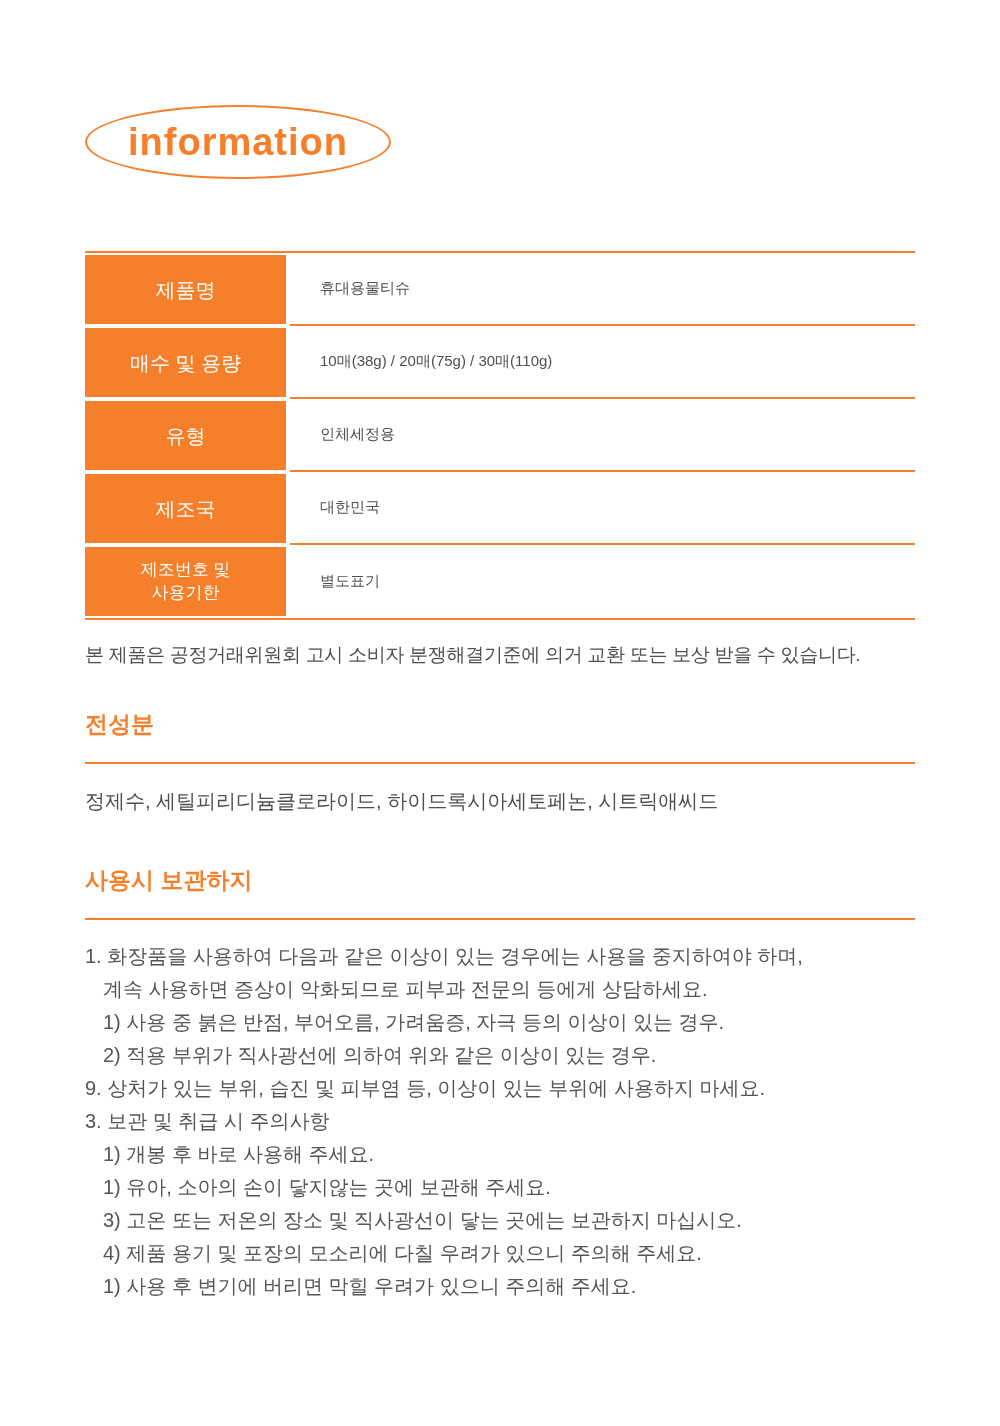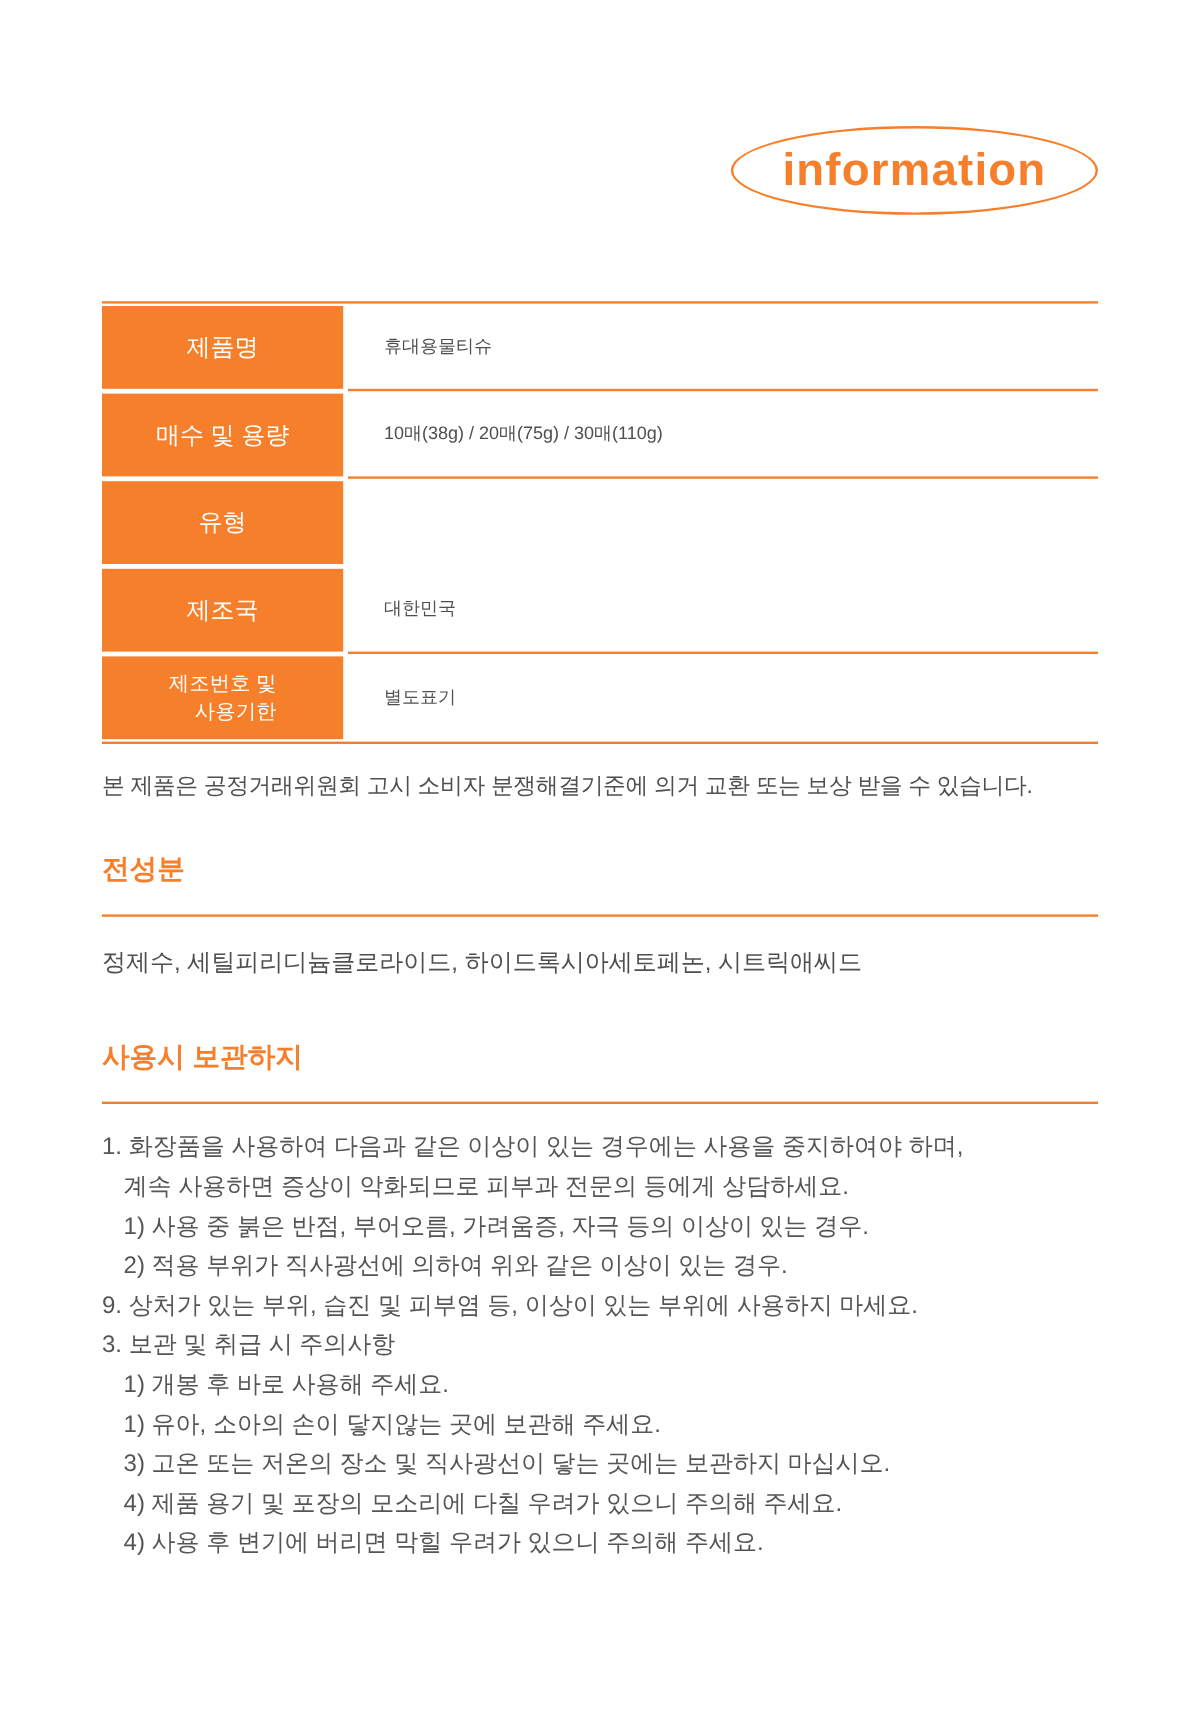--- a/index.html
+++ b/index.html
@@ -5,21 +5,21 @@
   :root { --accent: #f67f2b; --gray: #4f4f4f; }
   * { box-sizing: border-box; }
   html, body { margin: 0; padding: 0; }
   body {
     width: 1000px; min-height: 1426px; background: #ffffff;
     font-family: "Liberation Sans", "DejaVu Sans", sans-serif;
   }
   .page { width: 830px; margin: 0 auto; padding-top: 105px; }
 
   
-  .badge-wrap { display: flex; justify-content: flex-end; }
+  .badge-wrap { display: flex; justify-content: flex-start; }
   .badge {
     width: 306px; height: 74px;
     border: 2px solid var(--accent); border-radius: 50%;
     display: flex; align-items: center; justify-content: center;
     color: var(--accent); font-size: 38px; font-weight: bold; letter-spacing: 1px;
   }
 
   
   .info-table {
     margin-top: 72px;
@@ -27,21 +27,21 @@
     border-bottom: 2px solid var(--accent);
   }
   .trow { display: flex; min-height: 73px; }
   .cell-label {
     width: 201px; margin: 2px 4px 2px 0;
     background: var(--accent); color: #ffffff;
     display: flex; align-items: center; justify-content: center;
     text-align: center; font-size: 20px; line-height: 1.3;
     white-space: pre-line;
   }
-  .trow:last-child .cell-label { font-size: 17px; text-align: right; }
+  .trow:last-child .cell-label { font-size: 17px; }
   .cell-value {
     flex: 1; display: flex; align-items: center;
     padding-left: 30px; font-size: 15px; color: var(--gray);
   }
   .trow:not(:last-child) .cell-value { border-bottom: 2px solid var(--accent); }
 
   .notice { margin-top: 22px; font-size: 19px; color: var(--gray); letter-spacing: -0.3px; }
 
   .section-title { font-size: 23px; font-weight: bold; color: var(--accent); }
   .mt-60 { margin-top: 41px; }
@@ -67,20 +67,21 @@
     <div class="trow">
       <div class="cell-label">제품명</div>
       <div class="cell-value">휴대용물티슈</div>
     </div>
     <div class="trow">
       <div class="cell-label">매수 및 용량</div>
       <div class="cell-value">10매(38g) / 20매(75g) / 30매(110g)</div>
     </div>
     <div class="trow">
       <div class="cell-label">유형</div>
+      <div class="cell-value">인체세정용</div>
     </div>
     <div class="trow">
       <div class="cell-label">제조국</div>
       <div class="cell-value">대한민국</div>
     </div>
     <div class="trow">
       <div class="cell-label">제조번호 및
 사용기한</div>
       <div class="cell-value">별도표기</div>
     </div>
@@ -98,16 +99,16 @@
     <div class="caution-line indent-0">1. 화장품을 사용하여 다음과 같은 이상이 있는 경우에는 사용을 중지하여야 하며,</div>
     <div class="caution-line indent-1">계속 사용하면 증상이 악화되므로 피부과 전문의 등에게 상담하세요.</div>
     <div class="caution-line indent-1">1) 사용 중 붉은 반점, 부어오름, 가려움증, 자극 등의 이상이 있는 경우.</div>
     <div class="caution-line indent-1">2) 적용 부위가 직사광선에 의하여 위와 같은 이상이 있는 경우.</div>
     <div class="caution-line indent-0">9. 상처가 있는 부위, 습진 및 피부염 등, 이상이 있는 부위에 사용하지 마세요.</div>
     <div class="caution-line indent-0">3. 보관 및 취급 시 주의사항</div>
     <div class="caution-line indent-1">1) 개봉 후 바로 사용해 주세요.</div>
     <div class="caution-line indent-1">1) 유아, 소아의 손이 닿지않는 곳에 보관해 주세요.</div>
     <div class="caution-line indent-1">3) 고온 또는 저온의 장소 및 직사광선이 닿는 곳에는 보관하지 마십시오.</div>
     <div class="caution-line indent-1">4) 제품 용기 및 포장의 모소리에 다칠 우려가 있으니 주의해 주세요.</div>
-    <div class="caution-line indent-1">4) 사용 후 변기에 버리면 막힐 우려가 있으니 주의해 주세요.</div>
+    <div class="caution-line indent-1">1) 사용 후 변기에 버리면 막힐 우려가 있으니 주의해 주세요.</div>
   </div>
 
 </div>
 
 </body></html>

